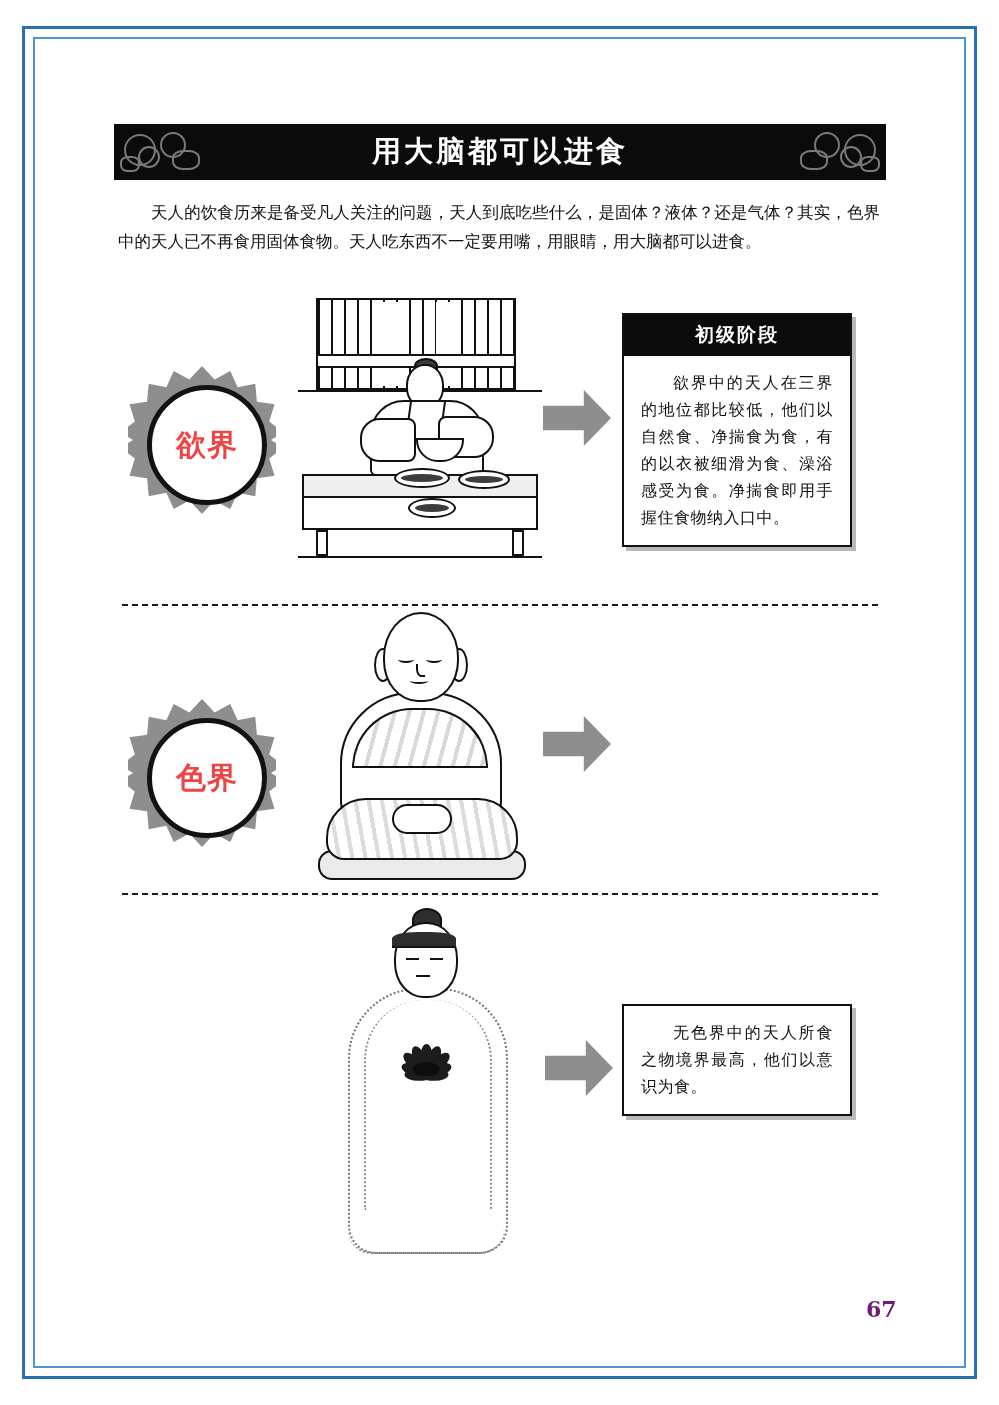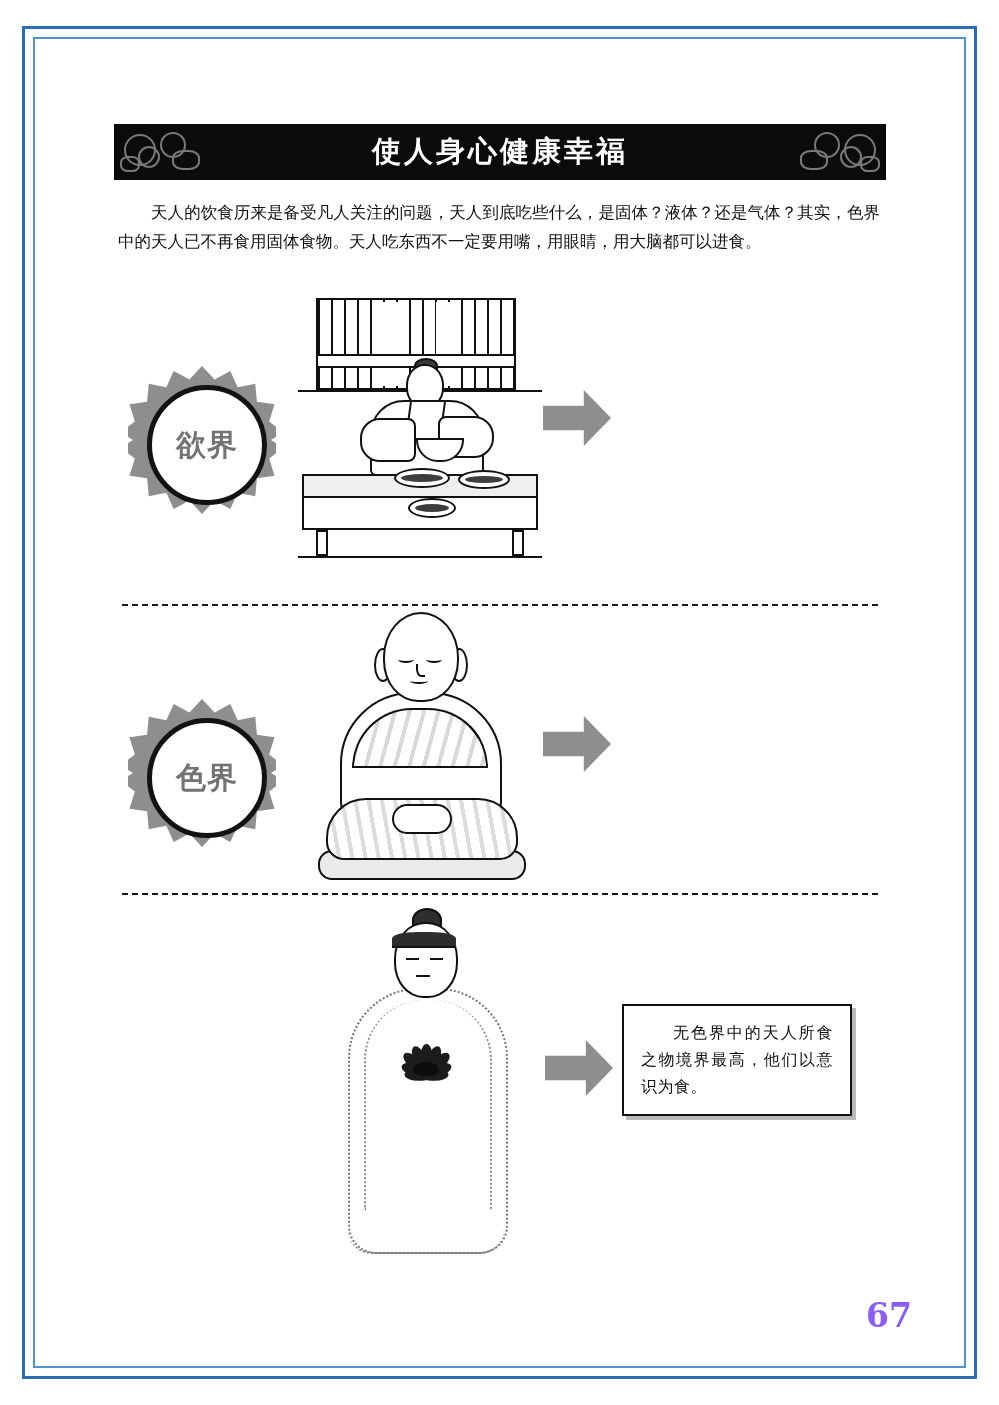--- a/index.html
+++ b/index.html
@@ -131,21 +131,21 @@
     border: 5px solid #121212;
     box-shadow: 0 0 0 3px #ffffff inset;
     display: flex;
     align-items: center;
     justify-content: center;
   }
   .badge .disc-label {
     font-size: 30px;
     font-weight: bold;
     letter-spacing: 1px;
-    color: #737373;
+    color: #ef4444;
     font-family: "DejaVu Sans", "Liberation Sans", sans-serif;
   }
   .badge .disc-label.small { font-size: 25px; letter-spacing: 0px; }
 
   #badge-1 { left: 128px; top: 366px; }
   #badge-2 { left: 128px; top: 699px; }
   #badge-3 { left: 128px; top: 978px; }
 
   
   .arrow {
@@ -360,44 +360,44 @@
   }
   .lotus-core {
     position: absolute; left: 50%; bottom: 2px; margin-left: -13px;
     width: 26px; height: 14px; background: #0d0d0d; border-radius: 50% 50% 40% 40%;
   }
 
   
   .page-num {
     position: absolute;
     left: 866px; top: 1296px;
-    font-size: 33px;
+    font-size: 22px;
     font-weight: bold;
-    color: #8b5cf6;
+    color: #701a75;
     font-family: "DejaVu Serif", "Liberation Serif", serif;
   }
 </style>
 </head>
 <body>
 
 <div class="page-outer">
 
   <div class="frame-blue-outer"></div>
   <div class="frame-blue-inner"></div>
   <div class="frame-white"></div>
 
   <div class="banner">
     <div class="banner-orn left">
       <div class="orn-swirl" style="left:10px;top:10px;width:28px;height:28px;"></div>
       <div class="orn-swirl" style="left:24px;top:22px;width:18px;height:18px;"></div>
       <div class="orn-swirl" style="left:46px;top:8px;width:22px;height:22px;"></div>
       <div class="orn-swirl" style="left:58px;top:26px;width:24px;height:16px;border-radius:40%;"></div>
       <div class="orn-swirl" style="left:6px;top:32px;width:16px;height:12px;border-radius:40%;"></div>
     </div>
-    <div class="banner-title">使人身心健康幸福</div>
+    <div class="banner-title">用大脑都可以进食</div>
     <div class="banner-orn right">
       <div class="orn-swirl" style="right:10px;top:10px;width:28px;height:28px;"></div>
       <div class="orn-swirl" style="right:24px;top:22px;width:18px;height:18px;"></div>
       <div class="orn-swirl" style="right:46px;top:8px;width:22px;height:22px;"></div>
       <div class="orn-swirl" style="right:58px;top:26px;width:24px;height:16px;border-radius:40%;"></div>
       <div class="orn-swirl" style="right:6px;top:32px;width:16px;height:12px;border-radius:40%;"></div>
     </div>
   </div>
 
   <div class="intro">天人的饮食历来是备受凡人关注的问题，天人到底吃些什么，是固体？液体？还是气体？其实，色界中的天人已不再食用固体食物。天人吃东西不一定要用嘴，用眼睛，用大脑都可以进食。</div>
@@ -439,20 +439,24 @@
         <div class="inner"></div>
       </div>
     <div class="i1-dish" style="left:110px;top:200px;width:48px;height:20px;">
         <div class="inner"></div>
       </div>
     <div class="i1-floor"></div>
   </div>
 
   <div class="arrow" id="arrow-1"></div>
 
+  <div class="card" id="card-1">
+    <div class="card-head">初级阶段</div>
+    <div class="card-body">欲界中的天人在三界的地位都比较低，他们以自然食、净揣食为食，有的以衣被细滑为食、澡浴感受为食。净揣食即用手握住食物纳入口中。</div>
+  </div>
 
   <div class="badge" id="badge-2">
     <div class="star"></div>
     <div class="disc">
       <span class="disc-label">色界</span>
     </div>
   </div>
 
   <div class="illus" id="illus-2">
     <div class="i2-base"></div>

